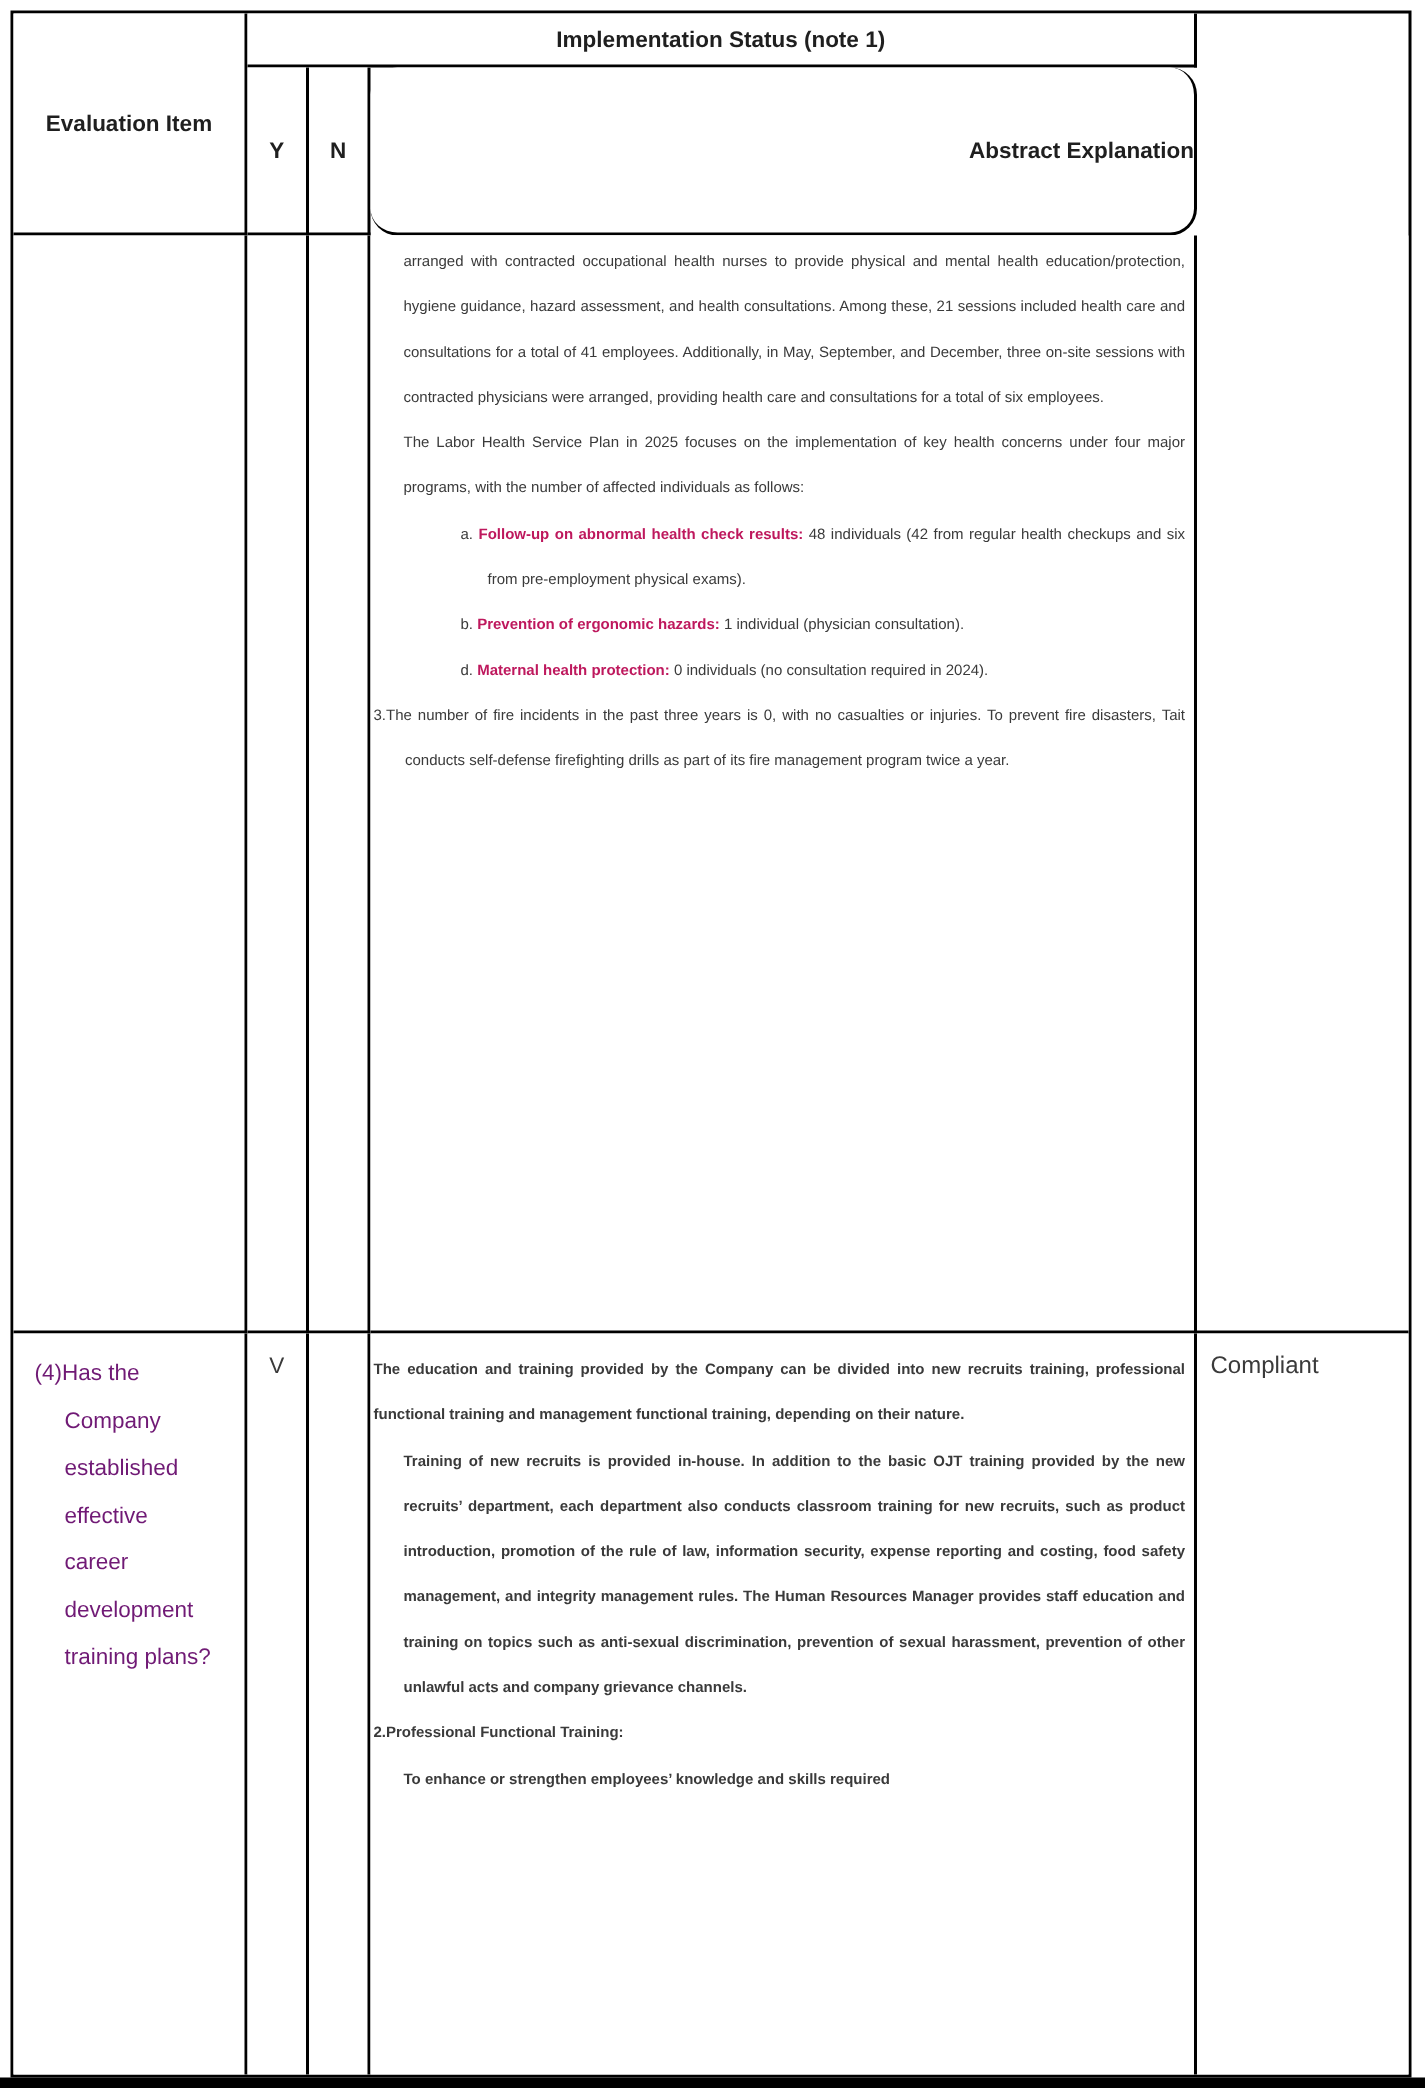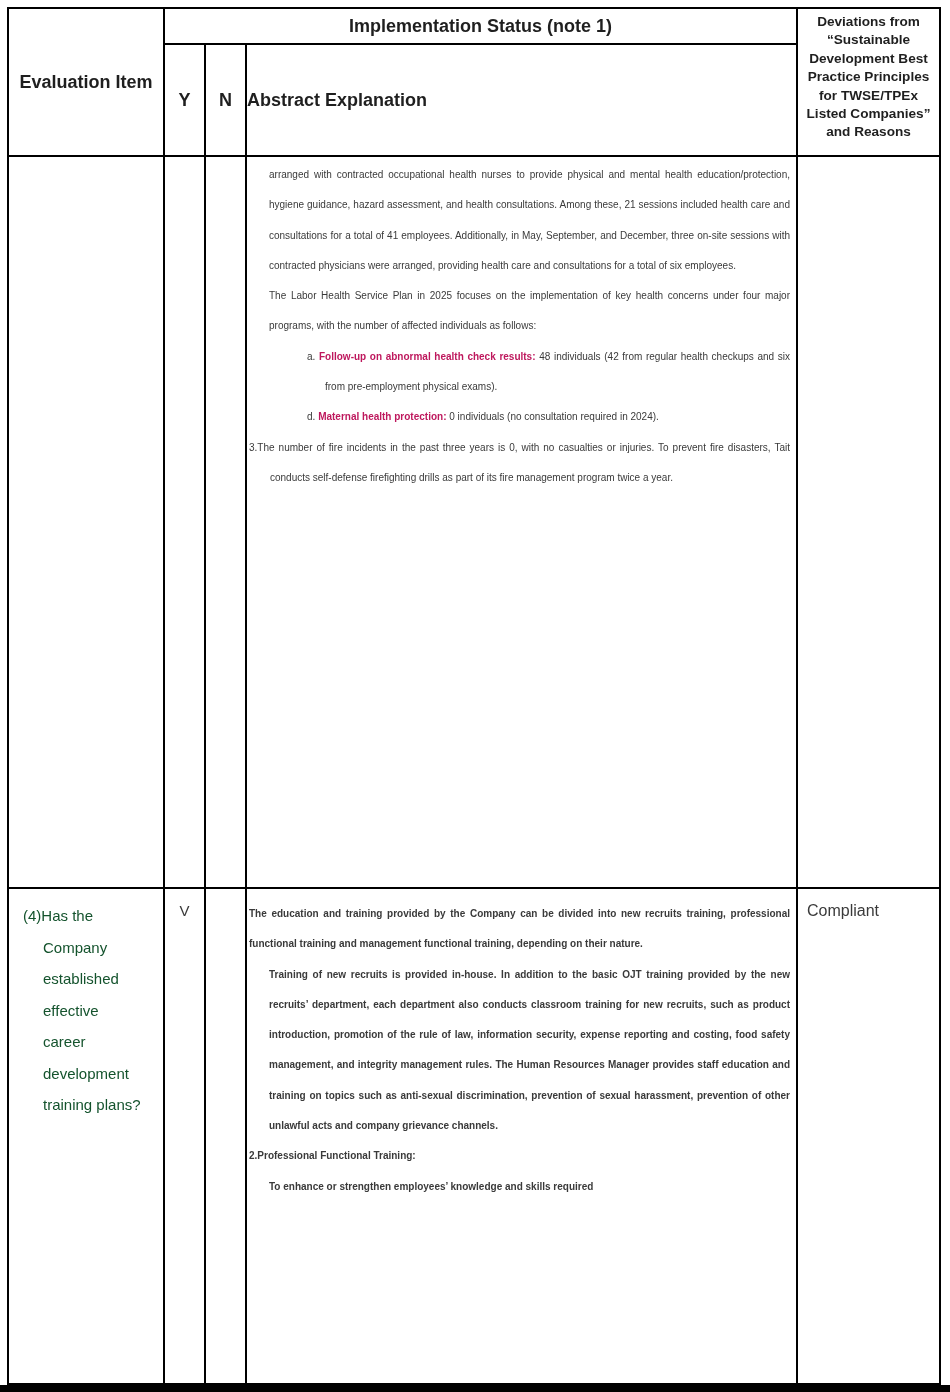--- a/index.html
+++ b/index.html
@@ -28,52 +28,52 @@
     background:#fff;
   }
   .no-br { border-right:none; }
   .no-bb { border-bottom:none; }
 
   .h-eval   { grid-area:1/1/3/2; display:flex; align-items:center; justify-content:center; }
   .h-impl   { grid-area:1/2/2/5; display:flex; align-items:center; justify-content:center; }
   .h-dev    { grid-area:1/5/3/6; text-align:center; padding:4px 2px 0 2px; }
   .h-y      { grid-area:2/2/3/3; display:flex; align-items:center; justify-content:center; }
   .h-n      { grid-area:2/3/3/4; display:flex; align-items:center; justify-content:center; }
-  .h-abs    { grid-area:2/4/3/5; display:flex; align-items:center; justify-content:flex-start; }
+  .h-abs    { grid-area:2/4/3/5; display:flex; align-items:center; justify-content:flex-end;border-radius:18px; }
 
   .r1-eval  { grid-area:3/1/4/2; }
   .r1-y     { grid-area:3/2/4/3; }
   .r1-n     { grid-area:3/3/4/4; }
   .r1-expl  { grid-area:3/4/4/5; padding:3px 6px 0 2px; }
   .r1-dev   { grid-area:3/5/4/6; }
 
   .r2-eval  { grid-area:4/1/5/2; }
   .r2-y     { grid-area:4/2/5/3; }
   .r2-n     { grid-area:4/3/5/4; }
   .r2-expl  { grid-area:4/4/5/5; padding:10px 6px 0 2px;font-weight:bold; }
   .r2-dev   { grid-area:4/5/5/6; }
 
   .hdr-text {
-    font-weight:bold; font-size:18px; color:#1f1f1f; text-align:center; line-height:19px;
+    font-weight:bold; font-size:15px; color:#1f1f1f; text-align:center; line-height:19px;
   }
   .hdr-dev-text {
     font-weight:bold; font-size:13.6px; color:#1f1f1f; line-height:18.4px; text-align:center;
   }
 
   .para {
     margin:0; font-size:10px; line-height:30.3px;
     text-align:justify; color:#3a3a3a;
   }
   .ind1   { margin-left:20px; }
   .hang0  { padding-left:21px; text-indent:-21px; }
   .letter { margin-left:20px; padding-left:56px; text-indent:-18px; }
   .para b { font-weight:bold; color:#be185d; }
 
   .eval-text {
-    font-size:15px; line-height:31.5px; color:#14532d;
+    font-size:15px; line-height:31.5px; color:#701a75;
     padding:11px 20px 0 34px; text-indent:-20px; text-align:left;
   }
   .v-mark {
     font-size:15px; color:#3a3a3a; text-align:center; padding-top:13px;
   }
   .dev-text {
     font-size:16px; color:#3a3a3a; padding:13px 4px 0 9px; text-align:left;
   }
 
   .cut-bar {
@@ -85,23 +85,20 @@
 
 <div class="sheet">
   <div class="doc-table">
 
     <div class="cell h-eval">
       <div class="hdr-text">Evaluation Item</div>
     </div>
     <div class="cell h-impl">
       <div class="hdr-text">Implementation Status (note 1)</div>
     </div>
-    <div class="cell h-dev no-br">
-      <div class="hdr-dev-text">Deviations from “Sustainable Development Best Practice Principles for TWSE/TPEx Listed Companies” and Reasons</div>
-    </div>
     <div class="cell h-y">
       <div class="hdr-text">Y</div>
     </div>
     <div class="cell h-n">
       <div class="hdr-text">N</div>
     </div>
     <div class="cell h-abs">
       <div class="hdr-text">Abstract Explanation</div>
     </div>
 
@@ -109,20 +106,21 @@
     <div class="cell r1-y">
       <div class="v-mark"></div>
     </div>
     <div class="cell r1-n">
       <div class="v-mark"></div>
     </div>
     <div class="cell r1-expl">
       <p class="para ind1">arranged with contracted occupational health nurses to provide physical and mental health education/protection, hygiene guidance, hazard assessment, and health consultations. Among these, 21 sessions included health care and consultations for a total of 41 employees. Additionally, in May, September, and December, three on-site sessions with contracted physicians were arranged, providing health care and consultations for a total of six employees.</p>
       <p class="para ind1">The Labor Health Service Plan in 2025 focuses on the implementation of key health concerns under four major programs, with the number of affected individuals as follows:</p>
       <p class="para letter"><span>a.</span> <b>Follow-up on abnormal health check results:</b> <span>48 individuals (42 from regular health checkups and six from pre-employment physical exams).</span></p>
+      <p class="para letter"><span>b.</span> <b>Prevention of ergonomic hazards:</b> <span>1 individual (physician consultation).</span></p>
       <p class="para letter"><span>d.</span> <b>Maternal health protection:</b> <span>0 individuals (no consultation required in 2024).</span></p>
       <p class="para hang0">3.The number of fire incidents in the past three years is 0, with no casualties or injuries. To prevent fire disasters, Tait conducts self-defense firefighting drills as part of its fire management program twice a year.</p>
     </div>
     <div class="cell r1-dev no-br">
       <div class="dev-text"></div>
     </div>
 
     <div class="cell r2-eval no-bb">
       <div class="eval-text">(4)Has the Company established effective career development training plans?</div>
     </div>

